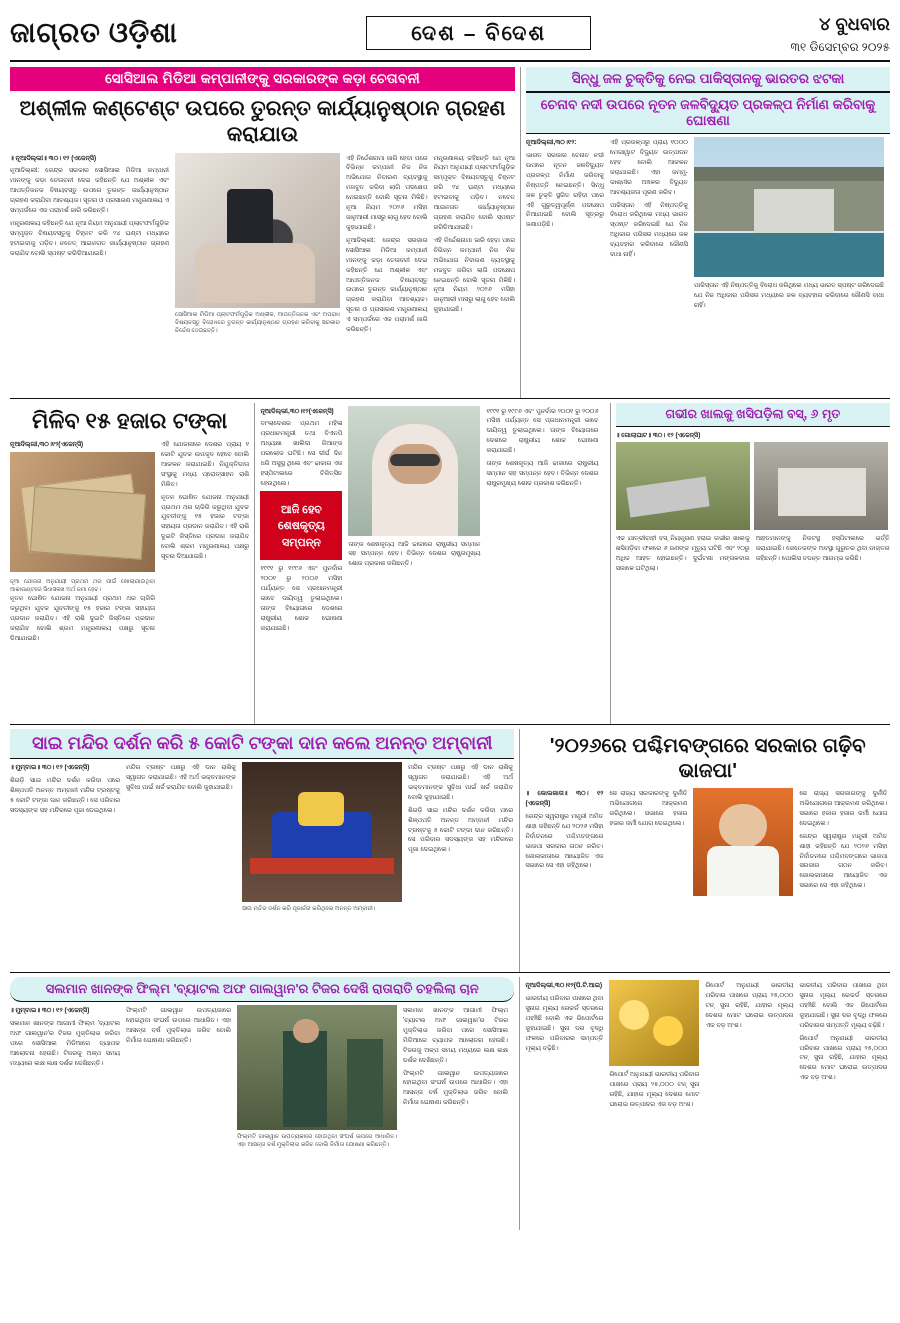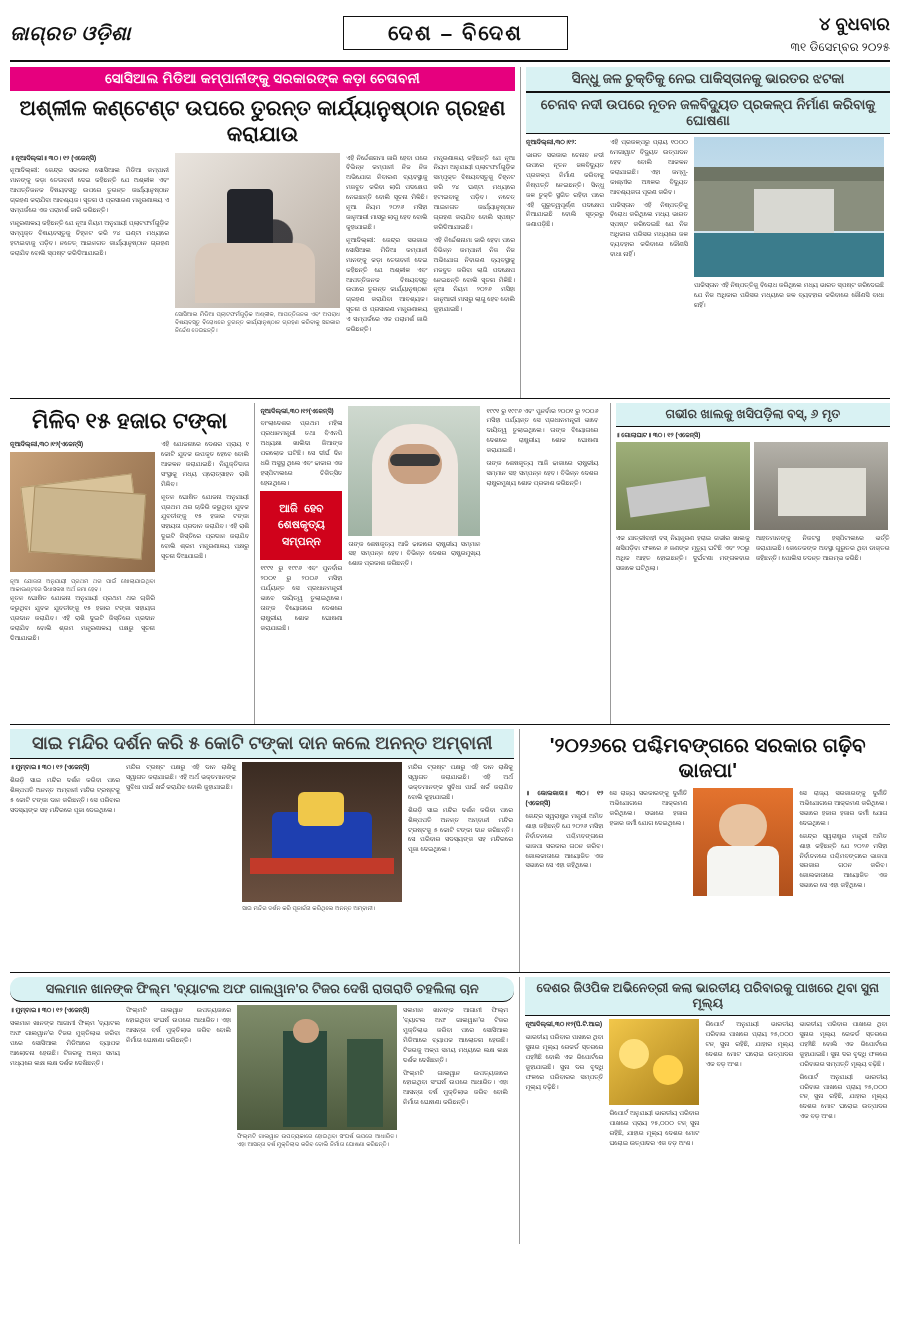--- a/index.html
+++ b/index.html
@@ -1,47 +1,47 @@
 <!DOCTYPE html>
 <html><head>
 <meta charset="utf-8">
 <style>
   html,body{margin:0;padding:0;background:#fff;}
   body{width:900px;height:1323px;font-family:"Liberation Sans",sans-serif;color:#111;overflow:hidden;}
   .page{width:900px;height:1323px;position:relative;box-sizing:border-box;padding:6px 10px 4px 10px;}
 
   
   .masthead{display:flex;align-items:center;height:54px;border-bottom:2px solid #111;}
-  .logo{font-size:20px;font-weight:bold;color:#111;letter-spacing:.5px;padding-right:10px;white-space:nowrap;font-style:italic;}
+  .logo{font-size:28px;font-weight:bold;color:#111;letter-spacing:.5px;padding-right:10px;white-space:nowrap;}
   .masthead-center{flex:1;display:flex;justify-content:center;}
   .section-box{border:1.5px solid #111;padding:4px 44px;font-size:21px;font-weight:bold;letter-spacing:2px;}
   .masthead-right{text-align:right;font-size:12px;line-height:1.5;min-width:120px;}
   .masthead-right .day{font-size:18px;font-weight:bold;}
 
   
   .band{display:flex;border-bottom:1.5px solid #111;}
   .vsep{border-left:1px solid #999;margin:0 5px;}
 
   .headline-pink{background:#e6007e;color:#fff;font-size:13.5px;font-weight:bold;text-align:center;padding:4px 6px;letter-spacing:.3px;}
-  .hl-bar{background:#d9f2f3;color:#404040;font-size:13.5px;font-weight:bold;text-align:center;padding:4px 6px;border-top:1px solid #111;border-bottom:1px solid #111;}
+  .hl-bar{background:#d9f2f3;color:#a21caf;font-size:13.5px;font-weight:bold;text-align:center;padding:4px 6px;border-top:1px solid #111;border-bottom:1px solid #111;}
   .hl-main{font-size:21px;font-weight:bold;text-align:center;line-height:1.25;padding:4px 2px 5px 2px;}
   .hl-main.sm{font-size:20px;}
 
   .body-cols{display:flex;gap:6px;}
   .col{font-size:6.4px;line-height:1.55;text-align:justify;color:#1a1a1a;}
   .col p{margin:0 0 3px 0;}
   .lead{font-weight:bold;}
   .caption{font-size:5.8px;line-height:1.4;text-align:justify;color:#333;padding-top:2px;}
 
   
   .photo{background:#cfcfcf;position:relative;overflow:hidden;}
   .ph-inner{position:absolute;inset:0;}
   .sky{background:linear-gradient(#b7d6e8,#e4eef4);}
 
-  .redbox{background:#d0021b;color:#fff;text-align:center;font-weight:bold;font-size:11px;padding:10px 0;line-height:1.5;font-family:Liberation Mono, monospace;}
+  .redbox{background:#d0021b;color:#fff;text-align:center;font-weight:bold;font-size:11px;padding:10px 0;line-height:1.5;}
 </style>
 </head>
 <body>
 
 <div class="page">
 
   <div class="masthead">
     <div class="logo">ଜାଗ୍ରତ ଓଡ଼ିଶା</div>
     <div class="masthead-center">
       <div class="section-box">ଦେଶ – ବିଦେଶ</div>
@@ -268,21 +268,20 @@
         <div class="col" style="width:105px;">
           <p>ସଲମାନ ଖାନଙ୍କ ଆଗାମୀ ଫିଲ୍ମ 'ବ୍ୟାଟଲ ଅଫ ଗାଲୱାନ'ର ଟିଜର ମୁକ୍ତିଲାଭ କରିବା ପରେ ସୋସିଆଲ ମିଡିଆରେ ବ୍ୟାପକ ଆଲୋଚନା ହେଉଛି। ଟିଜରକୁ ଅଳ୍ପ ସମୟ ମଧ୍ୟରେ ଲକ୍ଷ ଲକ୍ଷ ଦର୍ଶକ ଦେଖିଛନ୍ତି।</p>
           <p>ଫିଲ୍ମଟି ଗାଲୱାନ ଉପତ୍ୟକାରେ ହୋଇଥିବା ସଂଘର୍ଷ ଉପରେ ଆଧାରିତ। ଏହା ଆସନ୍ତା ବର୍ଷ ମୁକ୍ତିଲାଭ କରିବ ବୋଲି ନିର୍ମାତା ଘୋଷଣା କରିଛନ୍ତି।</p>
         </div>
       </div>
     </div>
 
     <div class="vsep"></div>
 
     <div style="width:365px;">
-      <div class="hl-bar" style="border-top:none;font-size:12.5px;">ଦେଶର ଜିଓପିକ ଅଭିନେତ୍ରୀ କଲା ଭାରତୀୟ ପରିବାରକୁ ପାଖରେ ଥିବା ସୁନା ମୂଲ୍ୟ</div>
       <div class="body-cols" style="height:225px;overflow:hidden;padding-top:3px;">
         <div class="col" style="width:78px;">
           <p class="lead">ନୂଆଦିଲ୍ଲୀ,୩୦।୧୨(ପି.ଟି.ଆଇ)</p>
           <p>ଭାରତୀୟ ପରିବାର ପାଖରେ ଥିବା ସୁନାର ମୂଲ୍ୟ ରେକର୍ଡ ସ୍ତରରେ ପହଞ୍ଚିଛି ବୋଲି ଏକ ରିପୋର୍ଟରେ କୁହାଯାଇଛି। ସୁନା ଦର ବୃଦ୍ଧି ଫଳରେ ପରିବାରର ସମ୍ପତ୍ତି ମୂଲ୍ୟ ବଢ଼ିଛି।</p>
         </div>
         <div class="col" style="width:90px;">
           <div class="photo" style="width:90px;height:86px;">
             <div class="ph-inner" style="background:linear-gradient(140deg,#f2c74a,#a9801c);"></div>
             <div style="position:absolute;left:10px;top:20px;width:30px;height:30px;background:#ffe07a;border-radius:50%;"></div>
             <div style="position:absolute;left:44px;top:36px;width:30px;height:30px;background:#ffd24d;border-radius:50%;"></div>

